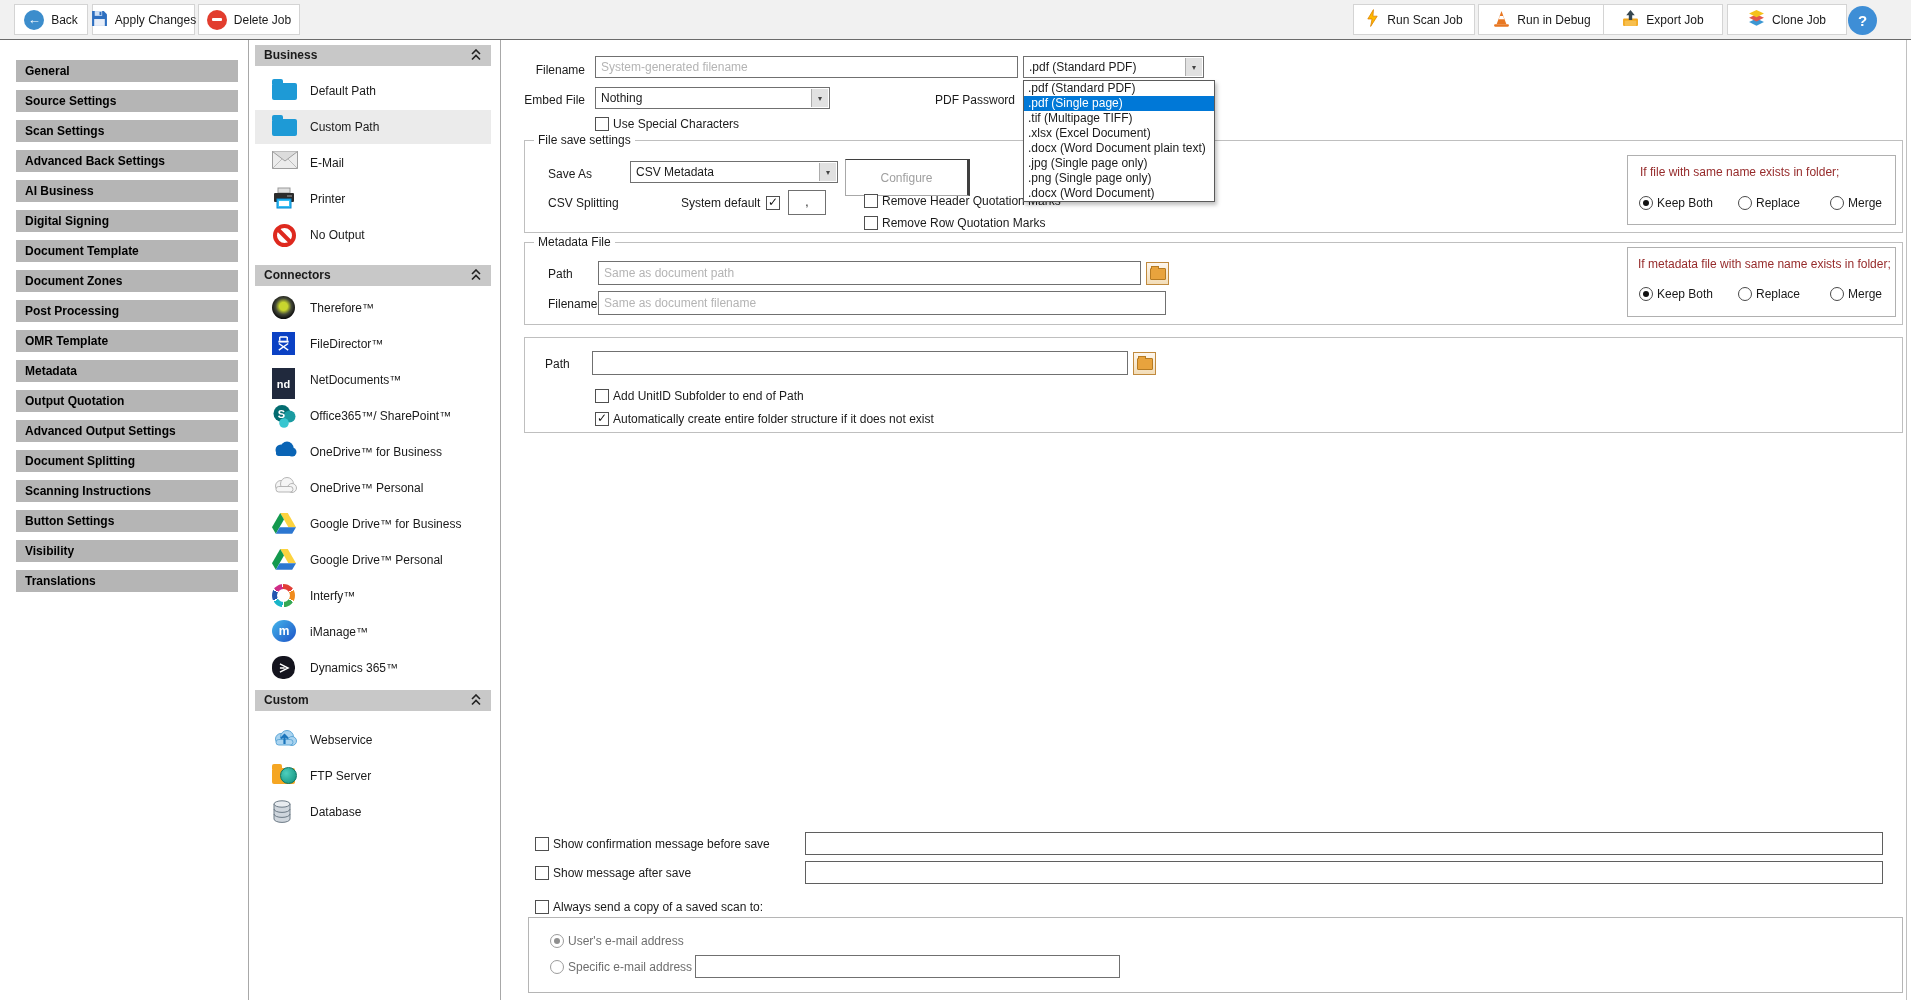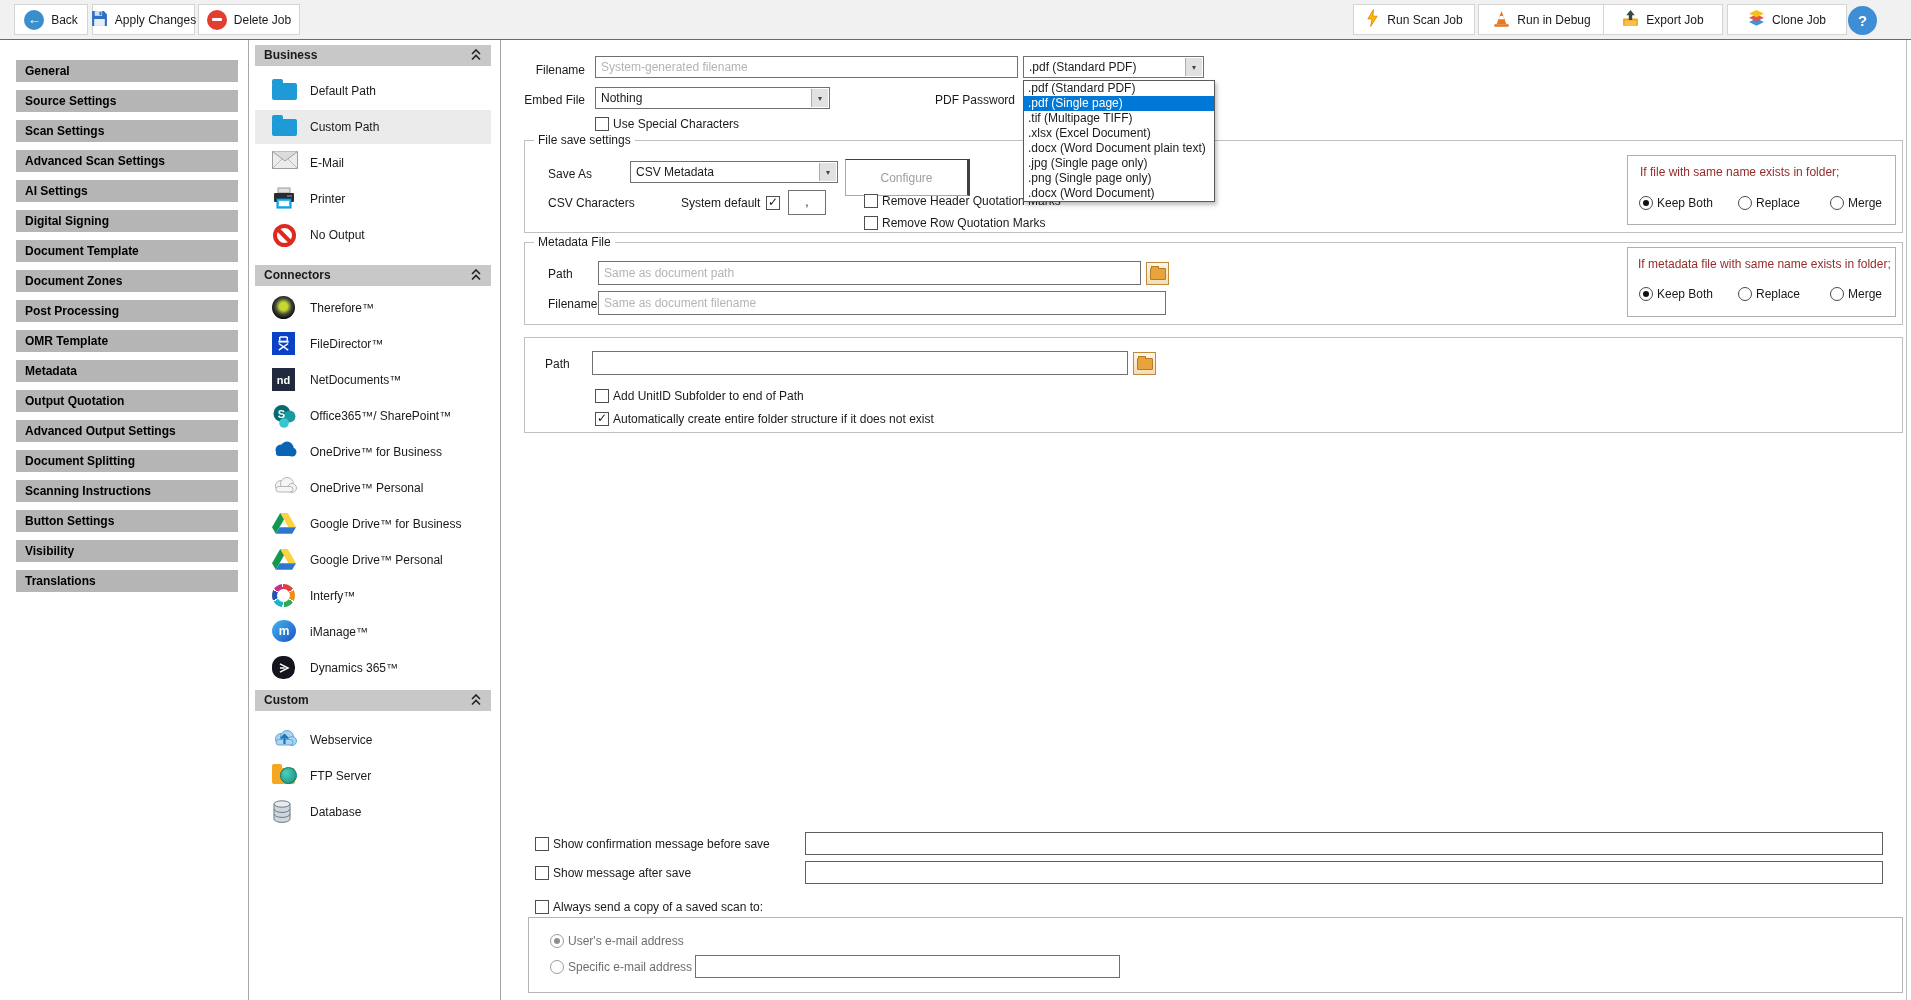--- a/index.html
+++ b/index.html
@@ -22,21 +22,21 @@
   .orow{position:absolute;left:255px;width:236px;height:34px}
   .orow.selrow{background:#ebebeb}
   .orow .olabel{position:absolute;left:55px;top:0;line-height:34px;white-space:nowrap}
   .orow.selrow .olabel{font-weight:normal}
   .oicon{position:absolute;left:17px;top:5px;width:26px;height:24px}
   .fold{position:absolute;left:0;top:4px;width:25px;height:17px;background:#1e9ad6;border-radius:2px}
   .fold::before{content:"";position:absolute;top:-4px;left:0;width:11px;height:5px;background:#1e9ad6;border-radius:2px 2px 0 0}
   .noout{position:absolute;left:1px;top:1px;width:15px;height:15px;border:4px solid #de291e;border-radius:50%}
   .noout::after{content:"";position:absolute;top:6px;left:-2px;width:19px;height:4px;background:#de291e;transform:rotate(45deg)}
   .there{width:23px;height:23px;border-radius:50%;background:radial-gradient(circle at 50% 45%,#c8d62e 0 4px,#454a38 8px,#0f0f0f 12px)}
-  .ndsq{width:23px;height:23px;background:#20293d;color:#fff;font-weight:bold;font-size:11px;display:flex;align-items:center;justify-content:center}
+  .ndsq{width:23px;height:31px;background:#20293d;color:#fff;font-weight:bold;font-size:11px;display:flex;align-items:center;justify-content:center}
   .fdsq{width:23px;height:23px;background:#0b41c4;display:flex;align-items:center;justify-content:center}
   .interfy{width:23px;height:23px;border-radius:50%;position:relative;
     background:conic-gradient(#e23f36 0 55deg,#fff 55deg 62deg,#f08c1e 62deg 117deg,#fff 117deg 124deg,#35a853 124deg 179deg,#fff 179deg 186deg,#19b5c8 186deg 237deg,#fff 237deg 244deg,#2456b0 244deg 297deg,#fff 297deg 304deg,#cf2c86 304deg 353deg,#fff 353deg 360deg)}
   .interfy::after{content:"";position:absolute;left:5px;top:5px;width:13px;height:13px;border-radius:50%;background:#fff}
   .iman{width:24px;height:22px;border-radius:50%;background:linear-gradient(135deg,#45b6ea,#1c52c7);color:#fff;font-weight:bold;font-size:12px;display:flex;align-items:center;justify-content:center}
   .dyn{width:23px;height:23px;border-radius:46%;background:#14141e;display:flex;align-items:center;justify-content:center}
   .ftpfold{position:absolute;left:0;top:4px;width:23px;height:16px;background:#f5a623;border-radius:2px}
   .ftpfold::before{content:"";position:absolute;top:-4px;left:0;width:10px;height:5px;background:#f5a623;border-radius:2px 2px 0 0}
   .ftpfold::after{content:"";position:absolute;right:-2px;top:-1px;width:15px;height:15px;border-radius:50%;background:radial-gradient(circle at 35% 35%,#4ecfbd,#0e8e7a);border:1px solid #0b7263}
   
@@ -119,22 +119,22 @@
   </div>
   <div class="help" style="left:1848px;top:6px">
     <span>?</span>
   </div>
 </div>
 
 <div>
   <div class="navitem" style="top:60px">General</div>
   <div class="navitem" style="top:90px">Source Settings</div>
   <div class="navitem" style="top:120px">Scan Settings</div>
-  <div class="navitem" style="top:150px">Advanced Scan Settings</div>
-  <div class="navitem" style="top:180px">AI Settings</div>
+  <div class="navitem" style="top:150px">Advanced Back Settings</div>
+  <div class="navitem" style="top:180px">AI Business</div>
   <div class="navitem" style="top:210px">Digital Signing</div>
   <div class="navitem" style="top:240px">Document Template</div>
   <div class="navitem" style="top:270px">Document Zones</div>
   <div class="navitem" style="top:300px">Post Processing</div>
   <div class="navitem" style="top:330px">OMR Template</div>
   <div class="navitem" style="top:360px">Metadata</div>
   <div class="navitem" style="top:390px">Output Quotation</div>
   <div class="navitem" style="top:420px">Advanced Output Settings</div>
   <div class="navitem" style="top:450px">Document Splitting</div>
   <div class="navitem" style="top:480px">Scanning Instructions</div>
@@ -357,21 +357,21 @@
 
   <span class="flabel" style="left:548px;top:167px">Save As</span>
   <div class="combo" style="left:630px;top:161px;width:208px;height:22px">
     <span>CSV Metadata</span>
     <span class="abtn">▾</span>
   </div>
   <div class="cfgbtn" style="left:845px;top:159px;width:125px;height:37px">
     <span>Configure</span>
   </div>
 
-  <span class="flabel" style="left:548px;top:196px">CSV Characters</span>
+  <span class="flabel" style="left:548px;top:196px">CSV Splitting</span>
   <span class="flabel" style="left:681px;top:196px">System default</span>
   <span class="cb checked" style="left:766px;top:196px"></span>
   <div class="tb" style="left:788px;top:190px;width:38px;height:25px;text-align:center;line-height:23px">,</div>
 
   <span class="cb" style="left:864px;top:194px"></span>
   <span class="flabel" style="left:882px;top:194px">Remove Header Quotation Marks</span>
   <span class="cb" style="left:864px;top:216px"></span>
   <span class="flabel" style="left:882px;top:216px">Remove Row Quotation Marks</span>
 
   <div class="gbox" style="left:1627px;top:155px;width:269px;height:70px;border-color:#b0b0b0"></div>

